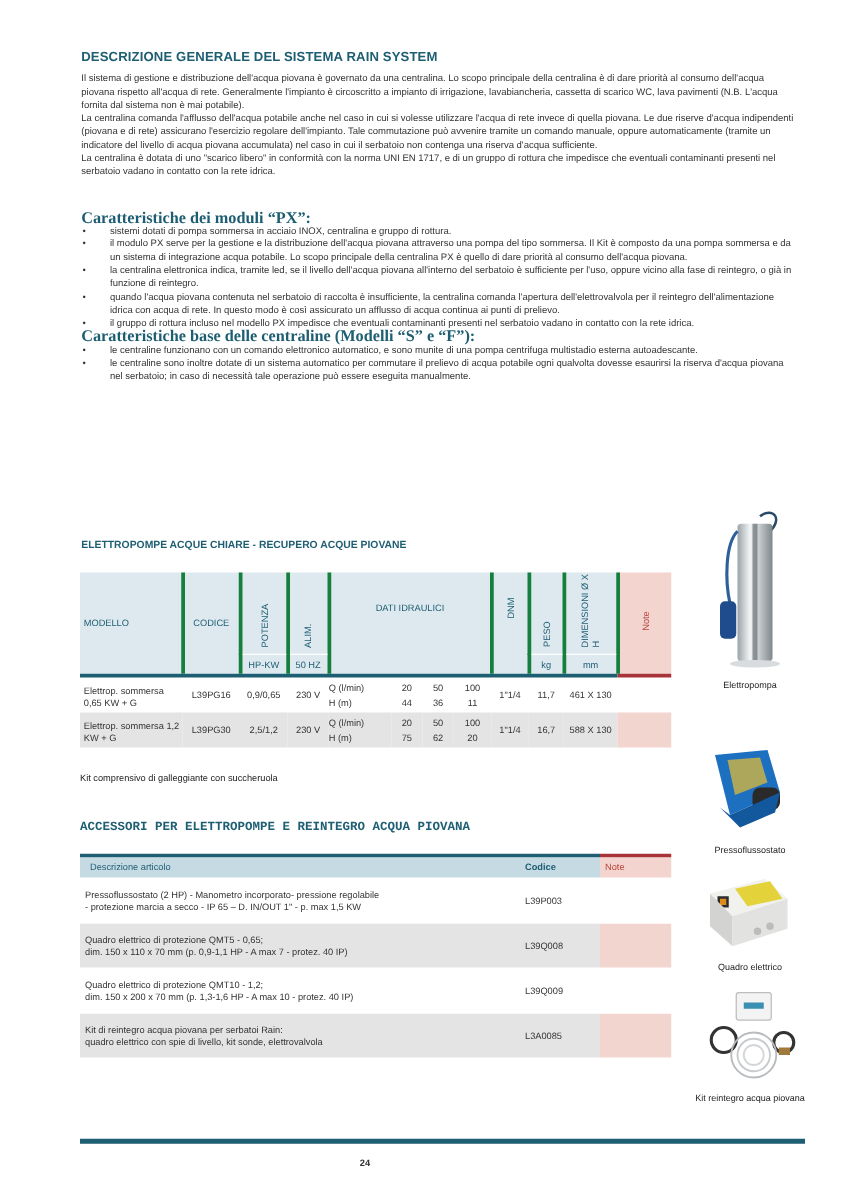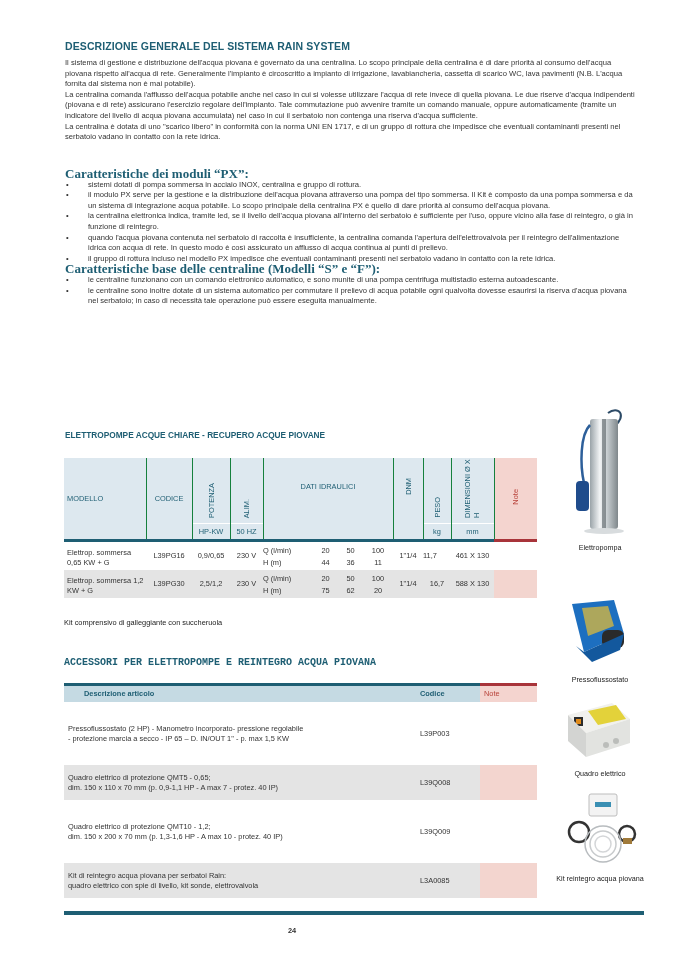--- a/index.html
+++ b/index.html
@@ -14,45 +14,45 @@
   .feat { position: absolute; left: 65px; top: 169px; width: 572px; font-size: 7.6px; line-height: 10.6px; color: #333; }
   .feat ul { list-style: none; }
   .feat li { position: relative; padding-left: 23px; }
   .feat li::before { content: "•"; position: absolute; left: 1px; top: 0; }
 
   .h2 { position: absolute; left: 65px; top: 430px; font-size: 8.3px; font-weight: bold; color: #1e5e73; }
 
   
   .pump-table { position: absolute; left: 64px; top: 458px; width: 473px; border-collapse: collapse; font-size: 7.4px; color: #333; }
   .pump-table td { padding: 0; vertical-align: middle; }
-  .pump-head td { background: #dde8ef; color: #1e5e73; border-right: 1px solid #15803d; }
+  .pump-head td { background: #dde8ef; color: #1e5e73; border-right: 3px solid #15803d; }
   .pump-head .note-h { background: #f4d4cf; color: #b8423a; border-right: none; }
   .vert { writing-mode: vertical-rl; transform: rotate(180deg); display: inline-block; line-height: 9px; text-align: left; }
   .unit-row td { height: 15px; text-align: center; border-top: 1px solid #fff; }
   .pump-rule td { height: 3px; background: #1e5e73; padding: 0; }
   .pump-rule td.nr { background: #a8343a; }
   .prow td { height: 14px; }
   .prow.alt td { background: #e4e4e4; }
   .prow td.note-c { background: transparent; }
   .prow.alt td.note-c { background: #f3d5cf; }
 
   .kit-note { position: absolute; left: 64px; top: 618px; font-size: 7.4px; color: #222; }
 
   .h3 { position: absolute; left: 64px; top: 657px; font-size: 10px; font-weight: bold; color: #1e5e73; font-family: Liberation Mono, monospace; }
 
   
   .acc { position: absolute; left: 64px; top: 683px; width: 473px; font-size: 7.4px; color: #333; }
   .acc-rule { display: flex; height: 3px; }
   .acc-rule .a { background: #1e5e73; flex: 1; }
   .acc-rule .b { background: #a8343a; width: 57px; }
   .acc-head { display: flex; height: 16px; align-items: center; }
-  .acc-head .d { flex: 1; background: #c5dae3; height: 100%; padding-left: 20px; line-height: 16px; font-weight: bold; color: #1e5e73; }
+  .acc-head .d { flex: 1; background: #c5dae3; height: 100%; padding-left: 8px; line-height: 16px; font-weight: normal; color: #1e5e73; }
   .acc-head .c { width: 60px; background: #c5dae3; height: 100%; line-height: 16px; font-weight: bold; color: #1e5e73; }
   .acc-head .n { width: 57px; background: #f4d4cf; height: 100%; line-height: 16px; padding-left: 4px; color: #b8423a; }
-  .acc-row { display: flex; height: 35px; align-items: stretch; margin-top: 14px; }
+  .acc-row { display: flex; height: 35px; align-items: stretch; margin-top: 1px; }
   .acc-row .d { flex: 1; padding: 8px 0 0 4px; line-height: 9.5px; }
   .acc-row .c { width: 60px; display: flex; align-items: center; }
   .acc-row .n { width: 57px; }
   .acc-row.alt .d, .acc-row.alt .c { background: #e4e4e4; }
   .acc-row.alt .n { background: #f3d5cf; }
 
   
   .pic { position: absolute; }
   .cap { position: absolute; font-size: 7.2px; color: #222; text-align: center; }
 
@@ -127,21 +127,21 @@
   <tr class="prow">
     <td rowspan="2" style="padding:4px 0 0 3px;line-height:9.5px">Elettrop. sommersa 0,65 KW + G</td>
     <td rowspan="2" style="text-align:center">L39PG16</td>
     <td rowspan="2" style="text-align:center">0,9/0,65</td>
     <td rowspan="2" style="text-align:center">230 V</td>
     <td style="padding-top:4px">Q (l/min)</td>
     <td style="text-align:center;padding-top:4px">20</td>
     <td style="text-align:center;padding-top:4px">50</td>
     <td style="text-align:center;padding-top:4px">100</td>
     <td rowspan="2" style="text-align:center">1"1/4</td>
-    <td rowspan="2" style="">11,7</td>
+    <td rowspan="2" style="text-align:center">11,7</td>
     <td rowspan="2" style="text-align:center">461 X 130</td>
     <td rowspan="2" class="note-c"></td>
   </tr>
   <tr class="prow">
     <td>H (m)</td>
     <td style="text-align:center">44</td>
     <td style="text-align:center">36</td>
     <td style="text-align:center">11</td>
   </tr>
 

